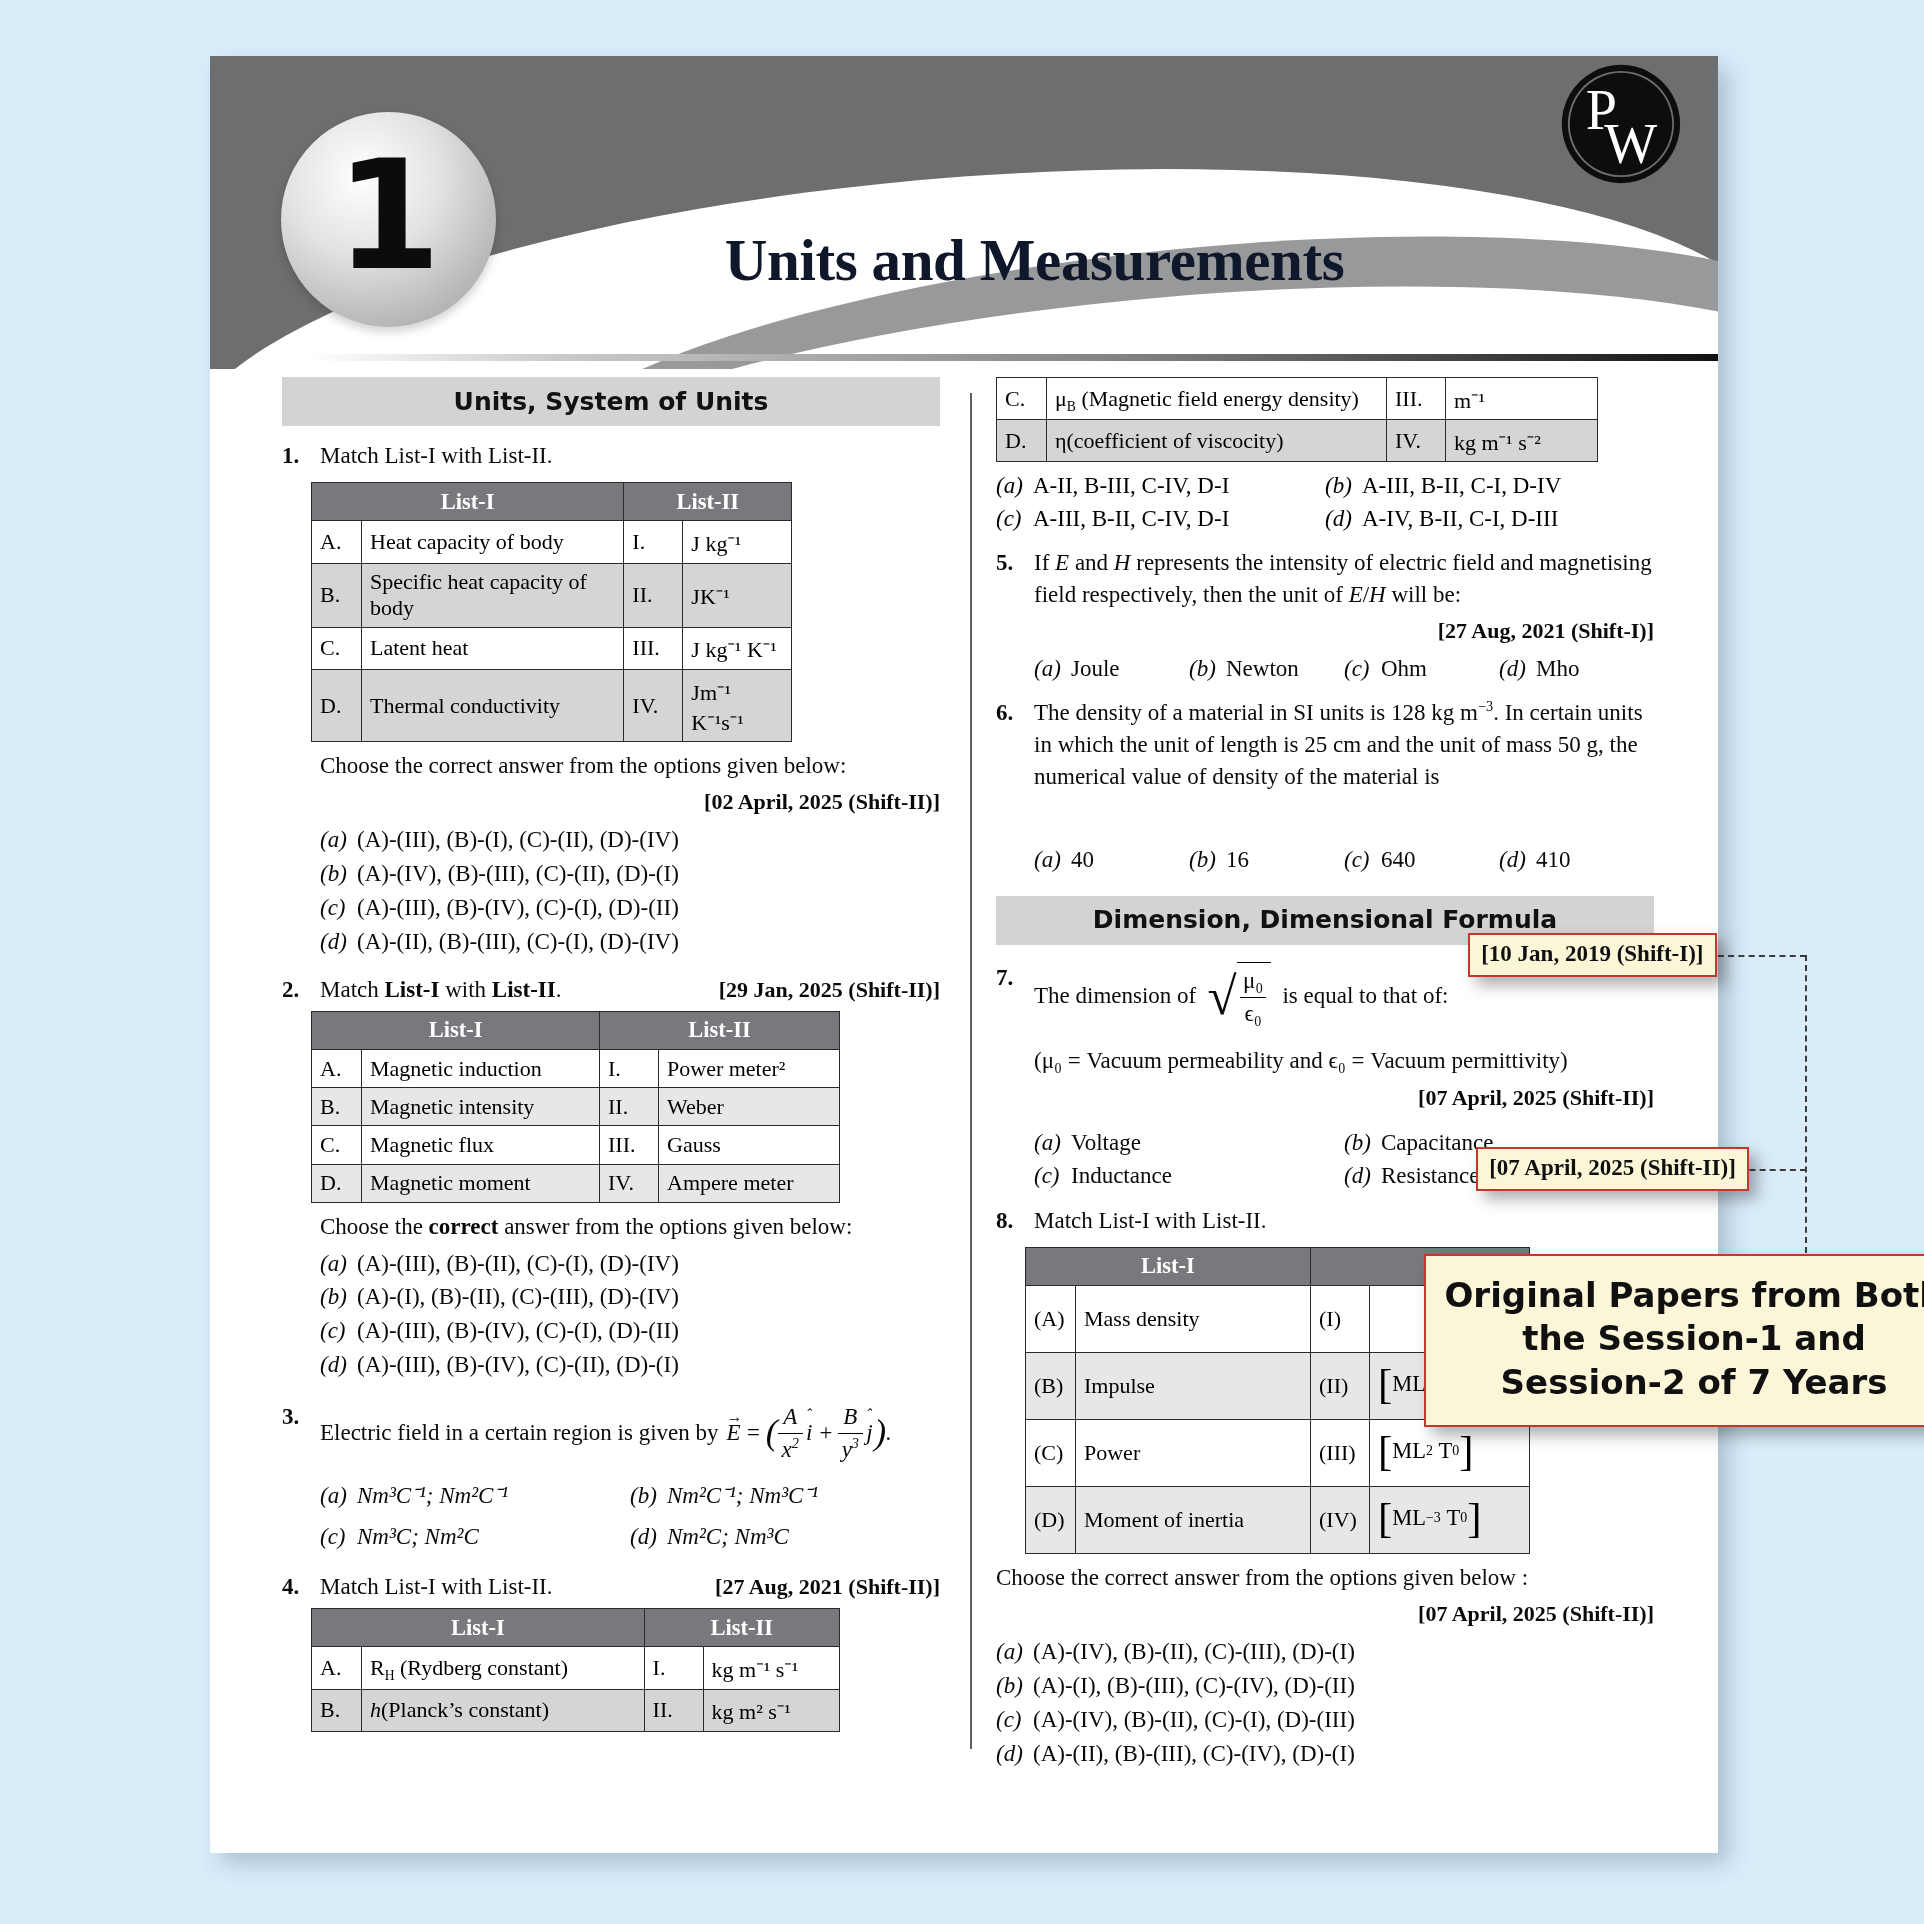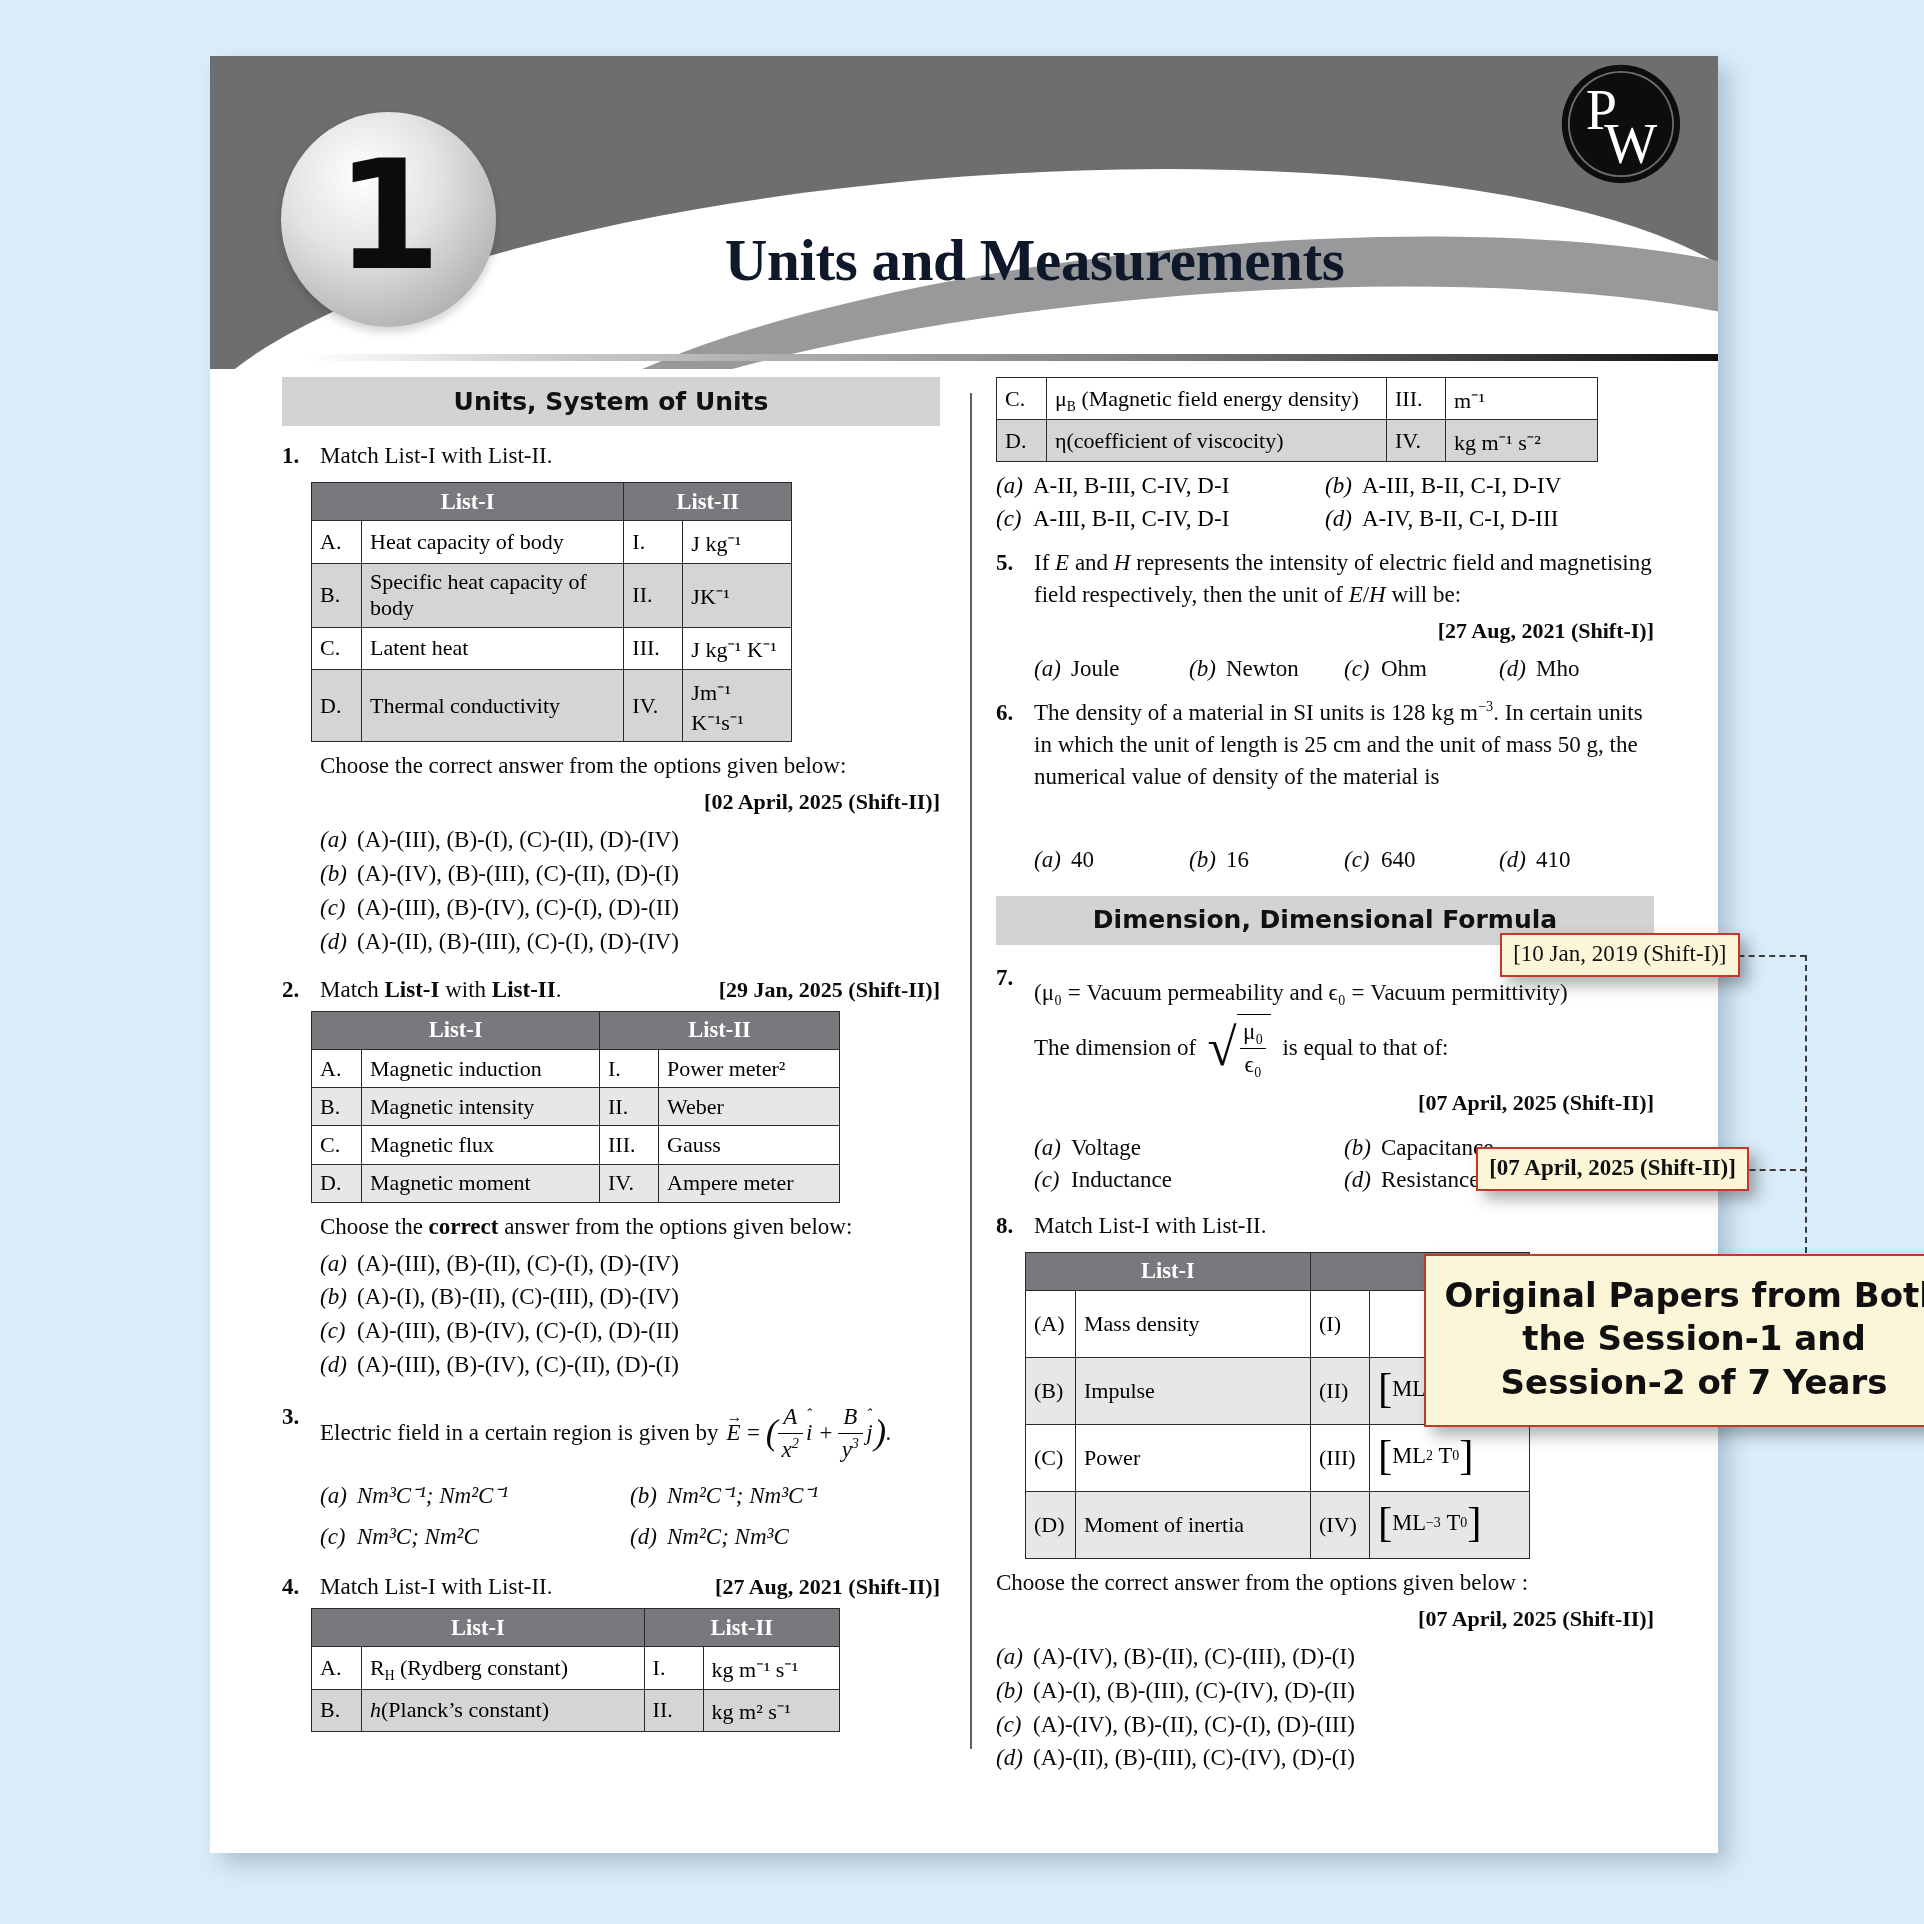--- a/index.html
+++ b/index.html
@@ -139,22 +139,22 @@
   .dimbox .bL, .dimbox .bR { font-size:1.9em; font-weight:200; line-height:.72; }
   
   .callout {
     position:absolute;
     background:#fcf6d8;
     border:2.4px solid #c0392b;
     box-shadow: 8px 8px 14.4px rgba(40,40,40,.38);
     font-family:"DejaVu Sans", sans-serif;
     color:#101010;
   }
-  #callout-date1 { left:1500px; top:933px; padding:6.4px 11.2px 8px 11.2px;
-     font-family:"Liberation Serif", serif; font-weight:normal; font-size:23px; white-space:nowrap; }
+  #callout-date1 { left:1468px; top:933px; padding:6.4px 11.2px 8px 11.2px;
+     font-family:"Liberation Serif", serif; font-weight:bold; font-size:23px; white-space:nowrap; }
   #callout-date2 { left:1476px; top:1147px; padding:6.4px 11.2px 8px 11.2px;
      font-family:"Liberation Serif", serif; font-weight:bold; font-size:23px; white-space:nowrap; }
   #callout-big {
     left:1424px; top:1254px; width:540px; padding:17.6px 14.4px 21px 14.4px;
     text-align:center; font-weight:bold; font-size:34px; line-height:1.28;
   }
   
   .dashed { position:absolute; border-style:dashed; border-color:#3a3a3a; }
   #dash-h1 { left:1646px; top:955px; width:160px; height:0; border-top-width:2px; border-left:0; border-right:0; border-bottom:0; }
   #dash-h2 { left:1699px; top:1169px; width:107px; height:0; border-top-width:2px; border-left:0; border-right:0; border-bottom:0; }
@@ -488,32 +488,32 @@
             </div>
           </div>
         </div>
       </div>
 
       <div class="sec-head" style="margin-top:13px; margin-bottom:17.6px;">Dimension, Dimensional Formula</div>
 
       <div class="q">
         <div class="qn">7.</div>
         <div class="qb">
-          <p style="margin-top:14.4px;">(μ₀ = Vacuum permeability and ϵ₀ = Vacuum permittivity)</p>
           <p style="display:flex; align-items:center;">
             <span>The dimension of</span>
             <span style="display:inline-flex; align-items:center; margin:0 11.2px;">
               <span style="font-size:53px; line-height:.55; font-weight:300;">√</span>
               <span style="border-top:1.6px solid #000; padding:1.6px 4.8px 0 3.2px; display:inline-block; text-align:center;">
                 <span style="display:block; border-bottom:1.6px solid #000; padding:0 3.2px;">μ₀</span>
                 <span style="display:block; padding:0 3.2px;">ϵ₀</span>
               </span>
             </span>
             <span>is equal to that of:</span>
           </p>
+          <p style="margin-top:14.4px;">(μ₀ = Vacuum permeability and ϵ₀ = Vacuum permittivity)</p>
           <div class="date" style="margin-top:6.4px;">[07 April, 2025 (Shift-II)]</div>
           <div class="opts two" style="margin-top:13px;">
             <div class="optrow">
               <div class="opt">
                   <span class="lab">(a)</span>
                   <span class="val">Voltage</span>
                 </div>
               <div class="opt">
                   <span class="lab">(b)</span>
                   <span class="val">Capacitance</span>

